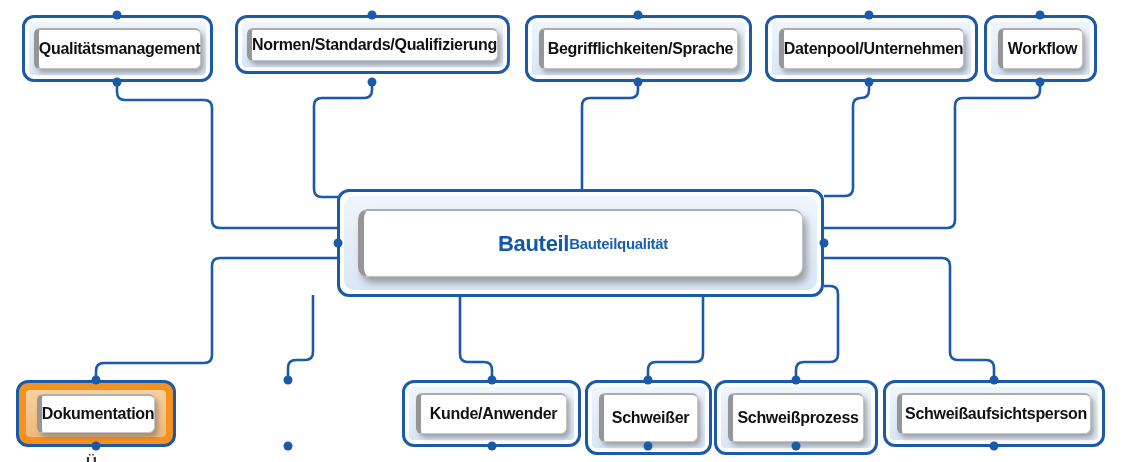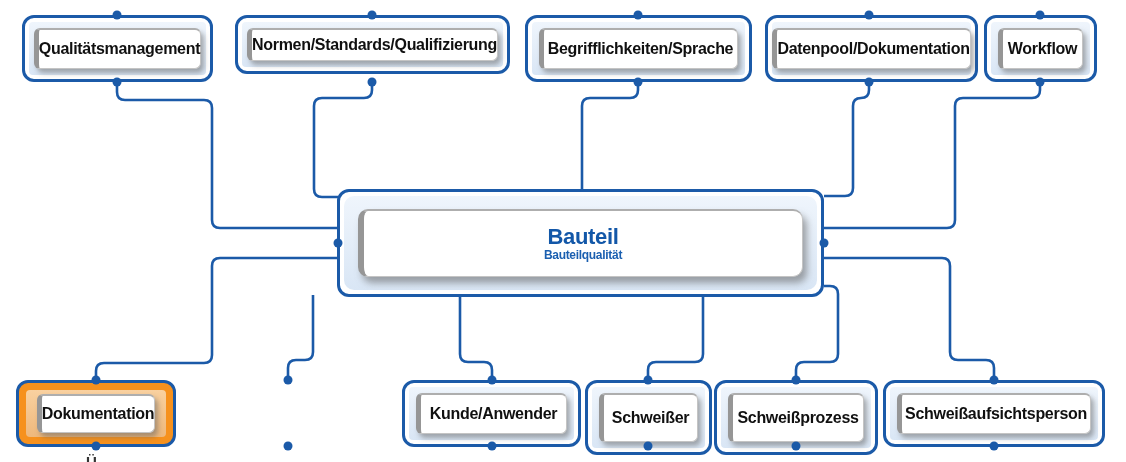--- a/index.html
+++ b/index.html
@@ -41,23 +41,23 @@
     border:1px solid var(--inner-border);
     border-left:5px solid var(--inner-border-left);
     border-top:2px solid #aeaeae;
     box-shadow:3px 4px 5px rgba(96,96,96,.5);
     font-weight:bold;font-size:16px;letter-spacing:-0.3px;color:var(--label-text);
     white-space:nowrap;text-align:center;
   }
   .hl{background:var(--orange);padding:7px;}
   .hl .panel{background:linear-gradient(180deg,var(--orange-panel-top),var(--orange-panel-bottom));padding:4px 20px;}
   .center .panel{padding:13px 14px;border-radius:10px;}
-  .center .inner{flex-direction:column;border-radius:10px;border-left-width:6px;box-shadow:4px 6px 7px rgba(96,96,96,.55);}
+  .center .inner{flex-direction:row;border-radius:10px;border-left-width:6px;box-shadow:4px 6px 7px rgba(96,96,96,.55);}
   .c-title{font-size:22px;font-weight:bold;color:var(--center-text);line-height:1.15;}
-  .c-sub{font-size:12px;font-weight:bold;color:var(--center-subtext);line-height:1.15;}
+  .c-sub{font-size:15px;font-weight:bold;color:var(--center-subtext);line-height:1.15;}
   .frag{position:absolute;left:86px;top:453px;z-index:1;font-weight:bold;font-size:15px;color:#333;}
 </style>
 </head>
 <body>
 
 <div id="stage">
 
   <svg class="wires" width="1126" height="462" viewBox="0 0 1126 462">
 
     <path d="M117 82 L117 92 Q117 100 125 100 L204 100 Q212 100 212 108 L212 220 Q212 228 220 228 L340 228"></path>
@@ -110,21 +110,21 @@
       <div class="inner">Normen/Standards/Qualifizierung</div>
     </div>
   </div>
   <div class="b" style="left:525px;top:15px;width:227px;height:67px">
     <div class="panel">
       <div class="inner">Begrifflichkeiten/Sprache</div>
     </div>
   </div>
   <div class="b" style="left:765px;top:15px;width:213px;height:67px">
     <div class="panel">
-      <div class="inner">Datenpool/Dokumentation</div>
+      <div class="inner">Datenpool/Unternehmen</div>
     </div>
   </div>
   <div class="b" style="left:984px;top:15px;width:113px;height:67px">
     <div class="panel">
       <div class="inner">Workflow</div>
     </div>
   </div>
 
   <div class="b center" style="left:337px;top:189px;width:487px;height:108px">
     <div class="panel">

